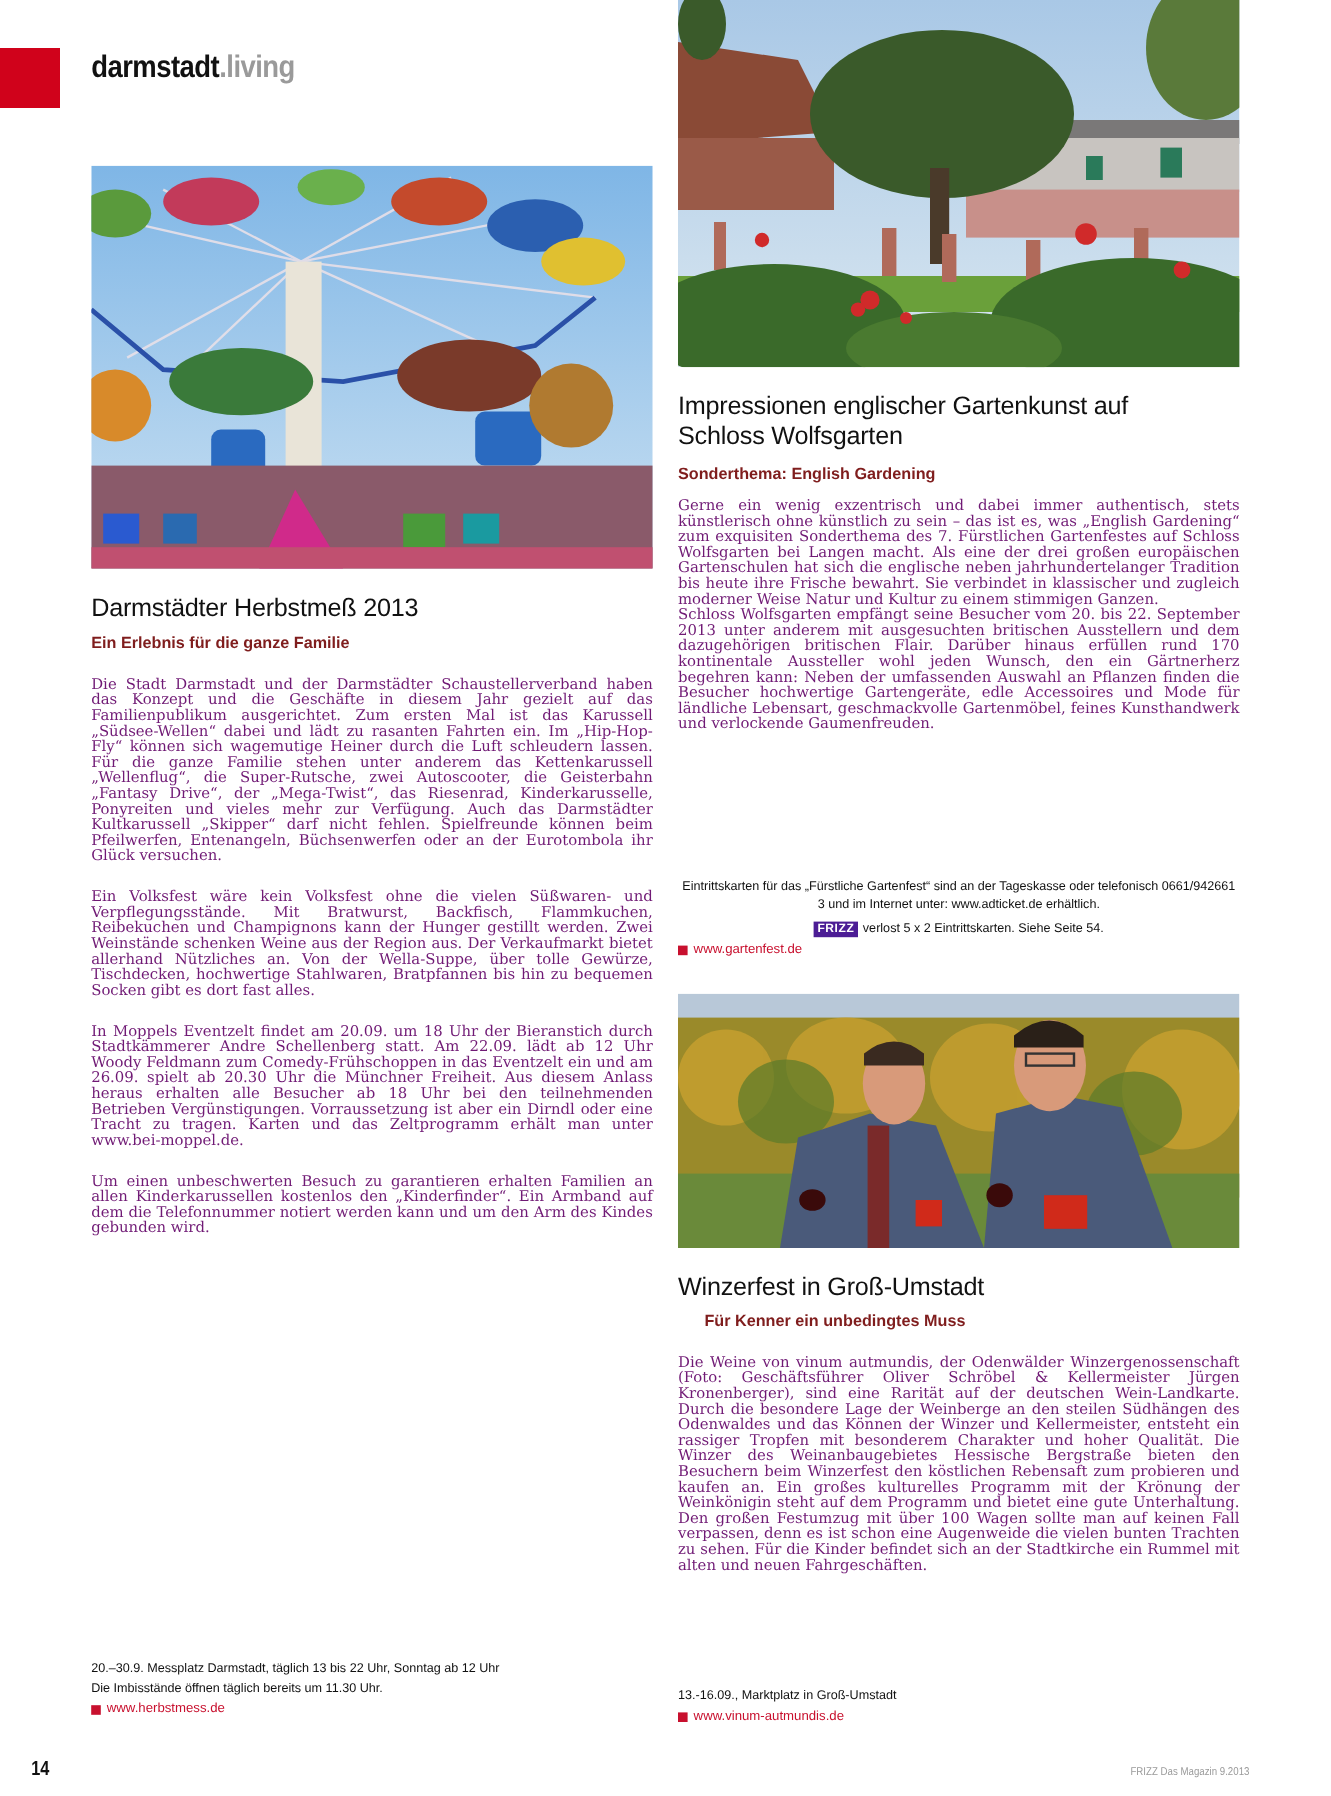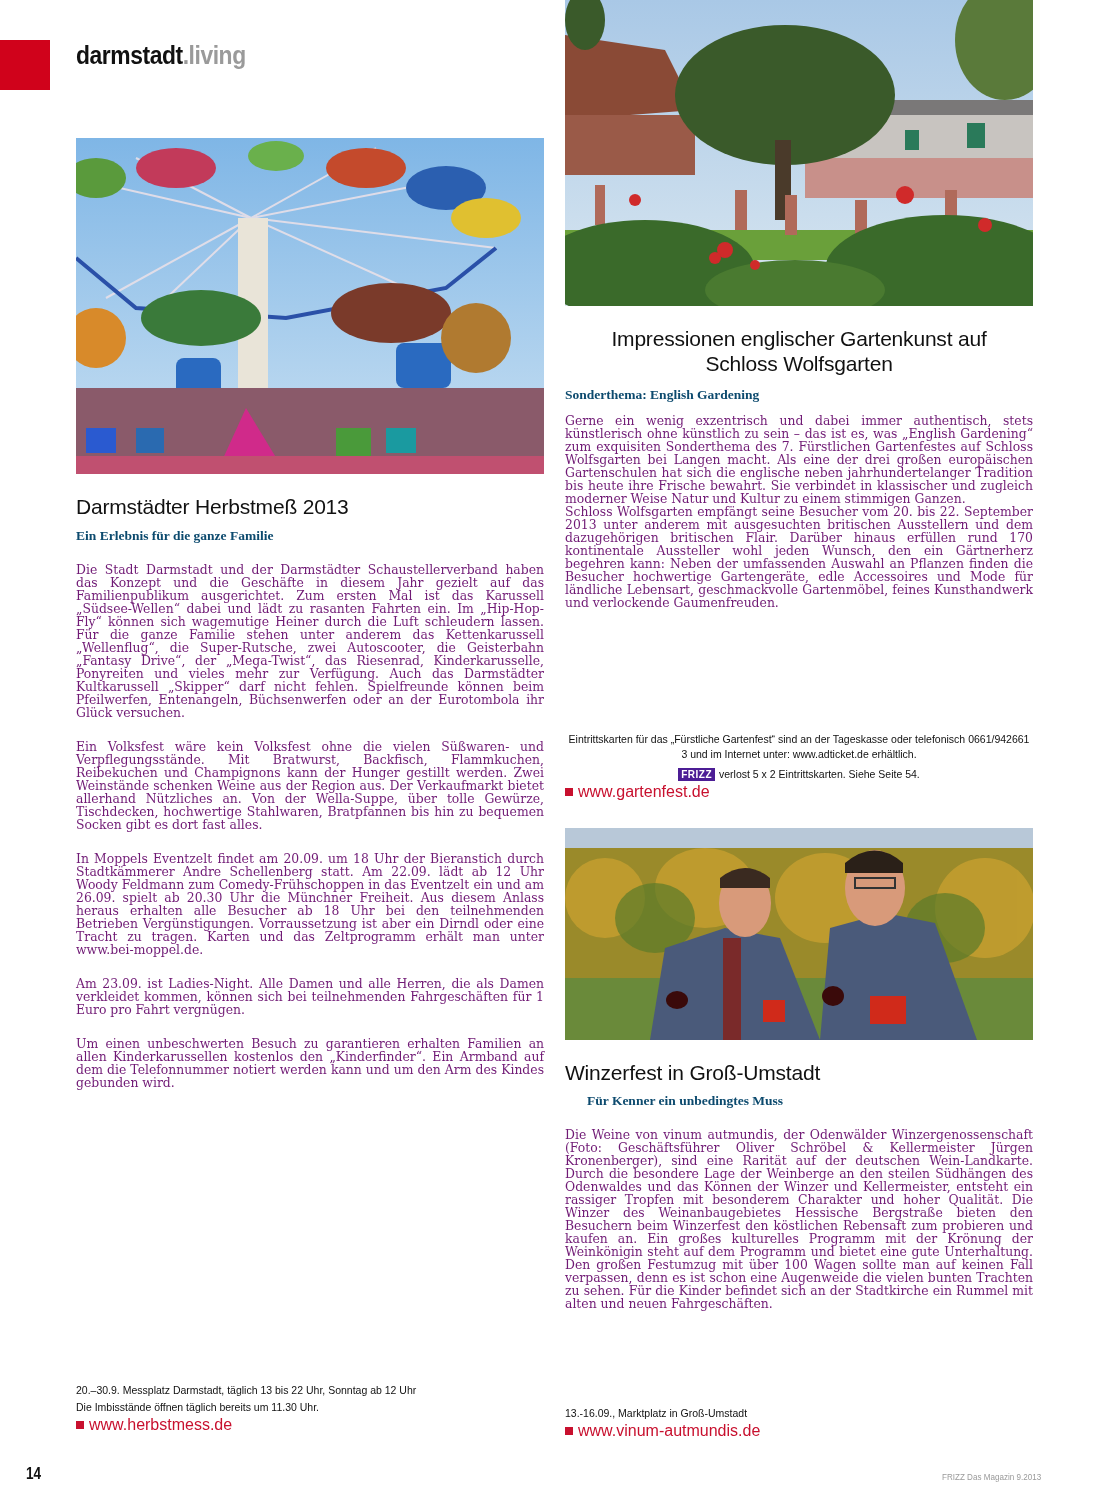--- a/index.html
+++ b/index.html
@@ -8,26 +8,26 @@
 
   .red-block { left:0; top:40px; width:50px; height:50px; background:#d0021b; }
   .section-header { left:76px; top:40px; font-family:"Liberation Sans", sans-serif; font-weight:bold; font-size:26px; letter-spacing:-0.5px; transform:scaleX(0.88); transform-origin:left; white-space:nowrap; }
   .section-header .dark { color:#111; }
   .section-header .light { color:#9a9a9a; }
 
   .photo { overflow:hidden; }
   .photo svg { display:block; width:100%; height:100%; }
 
   .headline { font-family:"Liberation Sans", sans-serif; font-size:21px; color:#111; line-height:25px; letter-spacing:-0.2px; }
-  .subline { font-family:Liberation Serif, serif; font-weight:bold; font-size:13.5px; color:#0c4a6e; line-height:18px; }
+  .subline { font-family:Liberation Sans, sans-serif; font-weight:bold; font-size:13.5px; color:#7f1d1d; line-height:18px; }
   .body-text { font-family:"DejaVu Serif", serif; font-size:12.4px; line-height:13px; color:#701a75; text-align:justify; hyphens:manual; }
   .body-text p { margin:0 0 21px 0; }
   .body-text p.tight { margin:0; }
   .info { font-family:"Liberation Sans", sans-serif; font-size:10.5px; line-height:17px; color:#111; }
-  .link-line { font-family:"Liberation Sans", sans-serif; font-size:16px; line-height:17px; color:#c8102e; display:flex; align-items:center; gap:5px; }
+  .link-line { font-family:"Liberation Sans", sans-serif; font-size:11px; line-height:17px; color:#c8102e; display:flex; align-items:center; gap:5px; }
   .link-square { width:8px; height:8px; background:#c8102e; display:inline-block; }
   .frizz-badge { display:inline-block; background:#4c1d95; color:#fff; font-weight:bold; font-size:10px; padding:0 3px; line-height:13px; letter-spacing:0.5px; margin-right:4px; }
 
   .page-number { left:26px; top:1464px; font-family:"Liberation Sans", sans-serif; font-weight:bold; font-size:17px; color:#111; transform:scaleX(0.8); transform-origin:left; }
   .footer-mag { left:942px; top:1471px; font-family:"Liberation Sans", sans-serif; font-size:9.5px; color:#9a9a9a; transform:scaleX(0.85); transform-origin:left; white-space:nowrap; }
 </style>
 </head>
 <body>
 
 <div class="abs red-block"></div>
@@ -78,21 +78,20 @@
   </svg>
 </div>
 
 <div class="abs headline" style="left:76px; top:494px;">Darmstädter Herbstmeß 2013</div>
 <div class="abs subline" style="left:76px; top:527px;">Ein Erlebnis für die ganze Familie</div>
 
 <div class="abs body-text" style="left:76px; top:563px; width:468px;">
   <p>Die Stadt Darmstadt und der Darmstädter Schaustellerverband haben das Konzept und die Geschäfte in diesem Jahr gezielt auf das Familienpublikum ausgerichtet. Zum ersten Mal ist das Karussell „Südsee-Wellen“ dabei und lädt zu rasanten Fahrten ein. Im „Hip-Hop-Fly“ können sich wagemutige Heiner durch die Luft schleudern lassen. Für die ganze Familie stehen unter anderem das Kettenkarussell „Wellenflug“, die Super-Rutsche, zwei Autoscooter, die Geisterbahn „Fantasy Drive“, der „Mega-Twist“, das Riesenrad, Kinderkarusselle, Ponyreiten und vieles mehr zur Verfügung. Auch das Darmstädter Kultkarussell „Skipper“ darf nicht fehlen. Spielfreunde können beim Pfeilwerfen, Entenangeln, Büchsenwerfen oder an der Eurotombola ihr Glück versuchen.</p>
   <p>Ein Volksfest wäre kein Volksfest ohne die vielen Süßwaren- und Verpflegungsstände. Mit Bratwurst, Backfisch, Flammkuchen, Reibekuchen und Champignons kann der Hunger gestillt werden. Zwei Weinstände schenken Weine aus der Region aus. Der Verkaufmarkt bietet allerhand Nützliches an. Von der Wella-Suppe, über tolle Gewürze, Tischdecken, hochwertige Stahlwaren, Bratpfannen bis hin zu bequemen Socken gibt es dort fast alles.</p>
   <p>In Moppels Eventzelt findet am 20.09. um 18 Uhr der Bieranstich durch Stadtkämmerer Andre Schellenberg statt. Am 22.09. lädt ab 12 Uhr Woody Feldmann zum Comedy-Frühschoppen in das Eventzelt ein und am 26.09. spielt ab 20.30 Uhr die Münchner Freiheit. Aus diesem Anlass heraus erhalten alle Besucher ab 18 Uhr bei den teilnehmenden Betrieben Vergünstigungen. Vorraussetzung ist aber ein Dirndl oder eine Tracht zu tragen. Karten und das Zeltprogramm erhält man unter www.bei-moppel.de.</p>
-  <p>Am 23.09. ist Ladies-Night. Alle Damen und alle Herren, die als Damen verkleidet kommen, können sich bei teilnehmenden Fahrgeschäften für 1 Euro pro Fahrt vergnügen.</p>
   <p class="tight">Um einen unbeschwerten Besuch zu garantieren erhalten Familien an allen Kinderkarussellen kostenlos den „Kinderfinder“. Ein Armband auf dem die Telefonnummer notiert werden kann und um den Arm des Kindes gebunden wird.</p>
 </div>
 
 <div class="abs" style="left:76px; top:1382px; width:468px;">
   <div class="info">20.–30.9. Messplatz Darmstadt, täglich 13 bis 22 Uhr, Sonntag ab 12 Uhr</div>
   <div class="info">Die Imbisstände öffnen täglich bereits um 11.30 Uhr.</div>
   <div class="link-line">
     <span class="link-square"></span>
     <span>www.herbstmess.de</span>
   </div>
@@ -133,21 +132,21 @@
       <circle cx="160" cy="250" r="8"></circle>
         <circle cx="150" cy="258" r="6"></circle>
         <circle cx="340" cy="195" r="9"></circle>
       <circle cx="70" cy="200" r="6"></circle>
         <circle cx="420" cy="225" r="7"></circle>
         <circle cx="190" cy="265" r="5"></circle>
     </g>
   </svg>
 </div>
 
-<div class="abs headline" style="left:565px; top:326px; width:468px;text-align:center;">
+<div class="abs headline" style="left:565px; top:326px; width:468px;">
   <div>Impressionen englischer Gartenkunst auf</div>
   <div>Schloss Wolfsgarten</div>
 </div>
 <div class="abs subline" style="left:565px; top:386px;">Sonderthema: English Gardening</div>
 
 <div class="abs body-text" style="left:565px; top:414px; width:468px;">
   <p class="tight">Gerne ein wenig exzentrisch und dabei immer authentisch, stets künstlerisch ohne künstlich zu sein – das ist es, was „English Gardening“ zum exquisiten Sonderthema des 7. Fürstlichen Gartenfestes auf Schloss Wolfsgarten bei Langen macht. Als eine der drei großen europäischen Gartenschulen hat sich die englische neben jahrhundertelanger Tradition bis heute ihre Frische bewahrt. Sie verbindet in klassischer und zugleich moderner Weise Natur und Kultur zu einem stimmigen Ganzen.</p>
   <p class="tight">Schloss Wolfsgarten empfängt seine Besucher vom 20. bis 22. September 2013 unter anderem mit ausgesuchten britischen Ausstellern und dem dazugehörigen britischen Flair. Darüber hinaus erfüllen rund 170 kontinentale Aussteller wohl jeden Wunsch, den ein Gärtnerherz begehren kann: Neben der umfassenden Auswahl an Pflanzen finden die Besucher hochwertige Gartengeräte, edle Accessoires und Mode für ländliche Lebensart, geschmackvolle Gartenmöbel, feines Kunsthandwerk und verlockende Gaumenfreuden.</p>
 </div>
 

